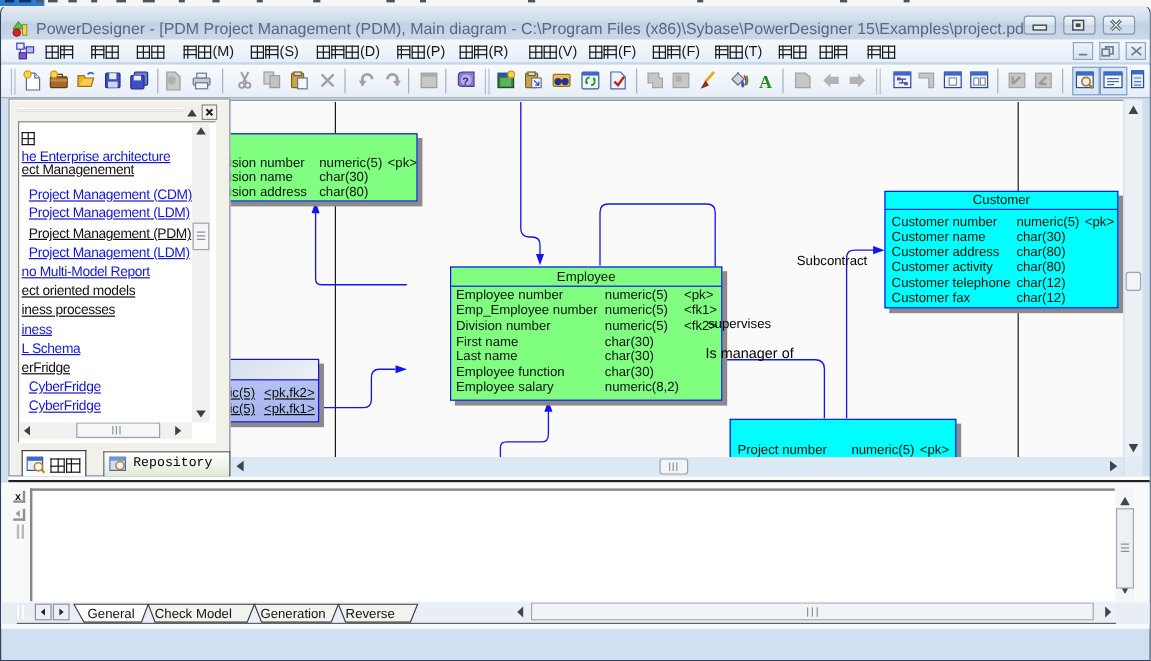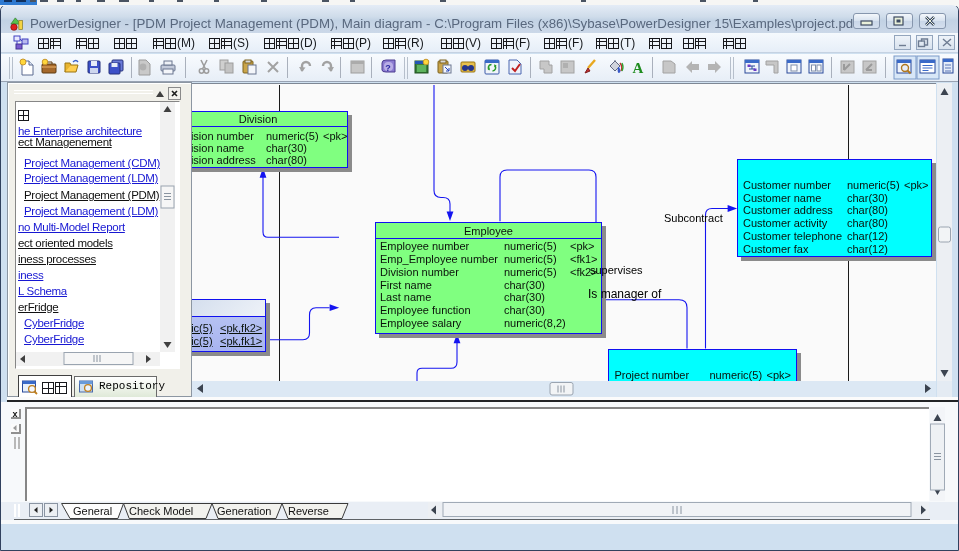--- a/index.html
+++ b/index.html
@@ -389,21 +389,20 @@
       <div class="tbl" style="left:-31px;top:215px;width:105px;height:53px;
         background:linear-gradient(180deg,#bcc8f2,#a8b4f0);">
         <div class="hd" style="height:17px;background:linear-gradient(135deg,#ccd8ea,#eef2f8);"></div>
         <div class="row" style="left:-2px;top:22px"><u>numeric(5)</u></div>
           <div class="row" style="left:58px;top:22px"><u>&lt;pk,fk2&gt;</u></div>
         <div class="row" style="left:-2px;top:35px"><u>numeric(5)</u></div>
           <div class="row" style="left:58px;top:35px"><u>&lt;pk,fk1&gt;</u></div>
       </div>
 
       <div class="tbl" style="left:-24px;top:26.5px;width:180px;height:57px;background:#80ff80;">
-        <div class="hd" style="height:15px;line-height:15px;">Division</div>
         <div class="row" style="left:6px;top:18px">Division number</div>
         <div class="row" style="left:97px;top:18px">numeric(5)</div>
         <div class="row" style="left:154px;top:18px">&lt;pk&gt;</div>
         <div class="row" style="left:6px;top:30.3px">Division name</div>
         <div class="row" style="left:97px;top:30.3px">char(30)</div>
         <div class="row" style="left:6px;top:42.7px">Division address</div>
         <div class="row" style="left:97px;top:42.7px">char(80)</div>
       </div>
 
       <div class="tbl" style="left:147px;top:137.5px;width:227px;height:112px;background:#80ff80;margin-left:36px;">
@@ -421,20 +420,21 @@
         <div class="row" style="left:128px;top:56px">char(30)</div>
         <div class="row" style="left:4px;top:68.9px">Last name</div>
         <div class="row" style="left:128px;top:68.9px">char(30)</div>
         <div class="row" style="left:4px;top:81.9px">Employee function</div>
         <div class="row" style="left:128px;top:81.9px">char(30)</div>
         <div class="row" style="left:4px;top:94.8px">Employee salary</div>
         <div class="row" style="left:128px;top:94.8px">numeric(8,2)</div>
       </div>
 
       <div class="tbl" style="left:545px;top:75px;width:195px;height:98px;background:#00ffff;">
+        <div class="hd" style="height:15px;line-height:15px;">Customer</div>
         <div class="row" style="left:5px;top:18.6px">Customer number</div>
         <div class="row" style="left:109px;top:18.6px">numeric(5)</div>
         <div class="row" style="left:166px;top:18.6px">&lt;pk&gt;</div>
         <div class="row" style="left:5px;top:31.8px">Customer name</div>
         <div class="row" style="left:109px;top:31.8px">char(30)</div>
         <div class="row" style="left:5px;top:44.3px">Customer address</div>
         <div class="row" style="left:109px;top:44.3px">char(80)</div>
         <div class="row" style="left:5px;top:57.2px">Customer activity</div>
         <div class="row" style="left:109px;top:57.2px">char(80)</div>
         <div class="row" style="left:5px;top:70.1px">Customer telephone</div>
@@ -517,21 +517,21 @@
       <div class="abs" style="left:10px;top:292px;width:54px;height:22px;background:#fff;
         border:1px solid #404040;border-bottom:none;z-index:3">
         <svg class="abs" style="left:3px;top:3px" width="16" height="16">
           <rect x="0.5" y="2" width="13" height="11" fill="#e8f0fa" stroke="#2a4a9a"></rect>
           <rect x="0.5" y="2" width="13" height="3" fill="#3a6ac8"></rect>
           <circle cx="10" cy="10" r="3.4" fill="#f4f8ff" stroke="#c08020" stroke-width="1.3"></circle>
           <path d="M12.5 12.5l2.5 2.5" stroke="#c08020" stroke-width="1.8"></path>
         </svg>
         <div class="abs" style="left:23px;top:4px;font-size:13px"><i class="cj cjb"></i><i class="cj cjb" style="background-position:0 1px,0 5px,0 12px,0 1px,11px 1px,4px 1px"></i></div>
       </div>
-      <div class="abs" style="left:66px;top:293px;width:83px;height:21px;
+      <div class="abs" style="left:78px;top:293px;width:106px;height:21px;
         background:linear-gradient(180deg,#ffffff,#dfe9d8);border:1px solid #6a6a6a;border-bottom:none">
         <svg class="abs" style="left:4px;top:2px" width="16" height="16">
           <rect x="0.5" y="2" width="13" height="11" fill="#cfe0f2" stroke="#4a6aaa"></rect>
           <rect x="0.5" y="2" width="13" height="3" fill="#6a9ad8"></rect>
           <circle cx="9" cy="9" r="3.4" fill="#eef4fc" stroke="#c08020" stroke-width="1.3"></circle>
         </svg>
         <div class="abs" style="left:24px;top:3px;font-size:11px;font-family:'Liberation Mono',monospace">Repository</div>
       </div>
     </div>
   </div>

